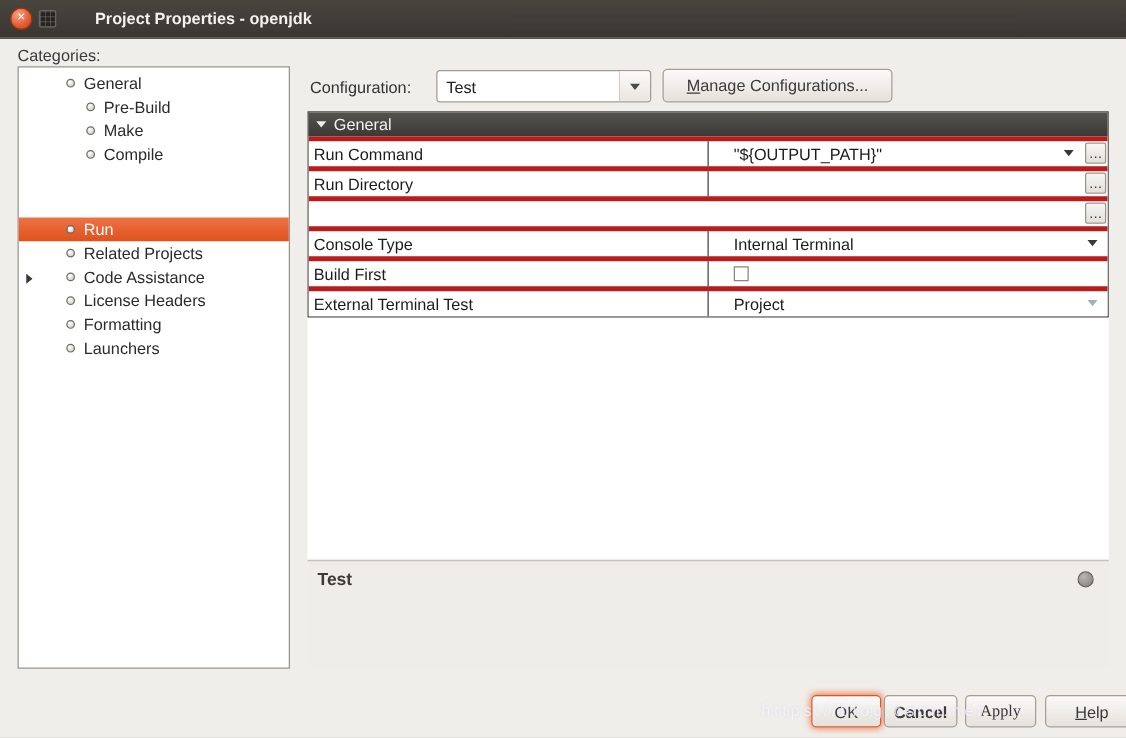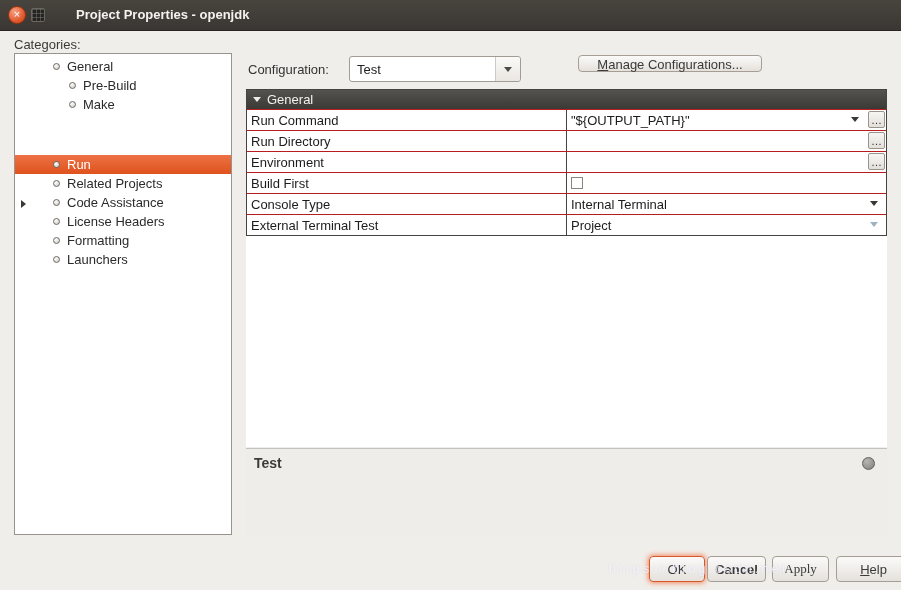--- a/index.html
+++ b/index.html
@@ -41,30 +41,30 @@
   .conf-label{position:absolute;left:248px;top:62px;font-size:13px;color:#333;}
   .combo{position:absolute;left:349px;top:56px;width:172px;height:26px;background:#fff;
          border:1px solid #A39C93;border-radius:3px;box-sizing:border-box;}
   .combo .val{position:absolute;left:7px;top:5px;font-size:13px;color:#222;}
   .combo .arrow-sec{position:absolute;right:0;top:0;bottom:0;width:24px;border-left:1px solid #CFCAC4;
          background:linear-gradient(#FBFAF8,#EAE6E1);border-radius:0 3px 3px 0;
          display:flex;align-items:center;justify-content:center;}
   .combo .arrow-sec .tri-down{border-top-color:#4d4b47;}
   .btn-like{background:linear-gradient(#FBFAF9,#E5E1DC);border:1px solid #A69E94;border-radius:4px;
             font-size:13px;color:#3a3a3a;font-family:inherit;box-sizing:border-box;}
-  .manage-btn{position:absolute;left:530px;top:55px;width:184px;height:17px;margin-left:48px;}
+  .manage-btn{position:absolute;left:530px;top:55px;width:184px;height:27px;}
 
   
   .sheet-bg{position:absolute;left:246px;top:89px;width:641px;height:358px;background:#fff;}
   .ptable{position:absolute;left:246px;top:89px;width:641px;border:1px solid #45433F;
           box-sizing:border-box;background:#fff;}
   .phead{height:19px;background:linear-gradient(#55534E,#3B3935);color:#F2F2F0;display:flex;
          align-items:center;font-size:13px;}
   .phead .tri-down{border-top-color:#EDEDEB;margin:0 6px;}
-  .prow{display:flex;height:20px;border-top:1px solid #b91c1c;font-size:13px;background:#fff;}
+  .prow{display:flex;height:20px;border-top:4px solid #b91c1c;font-size:13px;background:#fff;gap:16px;}
   .pname{width:320px;border-right:1px solid #45433F;box-sizing:border-box;display:flex;
          align-items:center;padding-left:4px;color:#1c1c1c;}
   .pval{flex:1;position:relative;display:flex;align-items:center;}
   .pvtext{margin-left:4px;color:#1c1c1c;white-space:nowrap;}
   .dots{position:absolute;right:1px;top:1px;width:17px;height:17px;padding:0;
         background:linear-gradient(#F7F6F4,#E3DFDA);border:1px solid #9A938A;border-radius:2px;
         font-size:11px;line-height:10px;color:#333;font-family:inherit;}
   .val-arrow{position:absolute;top:7px;}
   .val-arrow.dim{border-top-color:#9FB2C0;}
   .cb{width:12px;height:12px;border:1px solid #8A857E;background:#fff;margin-left:4px;box-sizing:border-box;}
@@ -109,20 +109,24 @@
       <span class="tlabel">General</span>
     </div>
     <div class="trow lvl2">
       <span class="bullet"></span>
       <span class="tlabel">Pre-Build</span>
     </div>
     <div class="trow lvl2">
       <span class="bullet"></span>
       <span class="tlabel">Make</span>
     </div>
+    <div class="trow lvl2">
+      <span class="bullet"></span>
+      <span class="tlabel">Compile</span>
+    </div>
     <div class="trow lvl1 sel">
       <span class="bullet"></span>
       <span class="tlabel">Run</span>
     </div>
     <div class="trow lvl1">
       <span class="bullet"></span>
       <span class="tlabel">Related Projects</span>
     </div>
     <div class="trow lvl1">
       <span class="exp tri-right"></span>
@@ -170,39 +174,38 @@
 
     <div class="prow">
       <div class="pname">Run Directory</div>
       <div class="pval">
         <span class="pvtext"></span>
         <button class="dots">…</button>
       </div>
     </div>
 
     <div class="prow">
-      <div class="pname">Environment</div>
       <div class="pval">
         <span class="pvtext"></span>
         <button class="dots">…</button>
       </div>
     </div>
 
     <div class="prow">
-      <div class="pname">Build First</div>
-      <div class="pval">
-        <span class="cb"></span>
-      </div>
-    </div>
-
-    <div class="prow">
       <div class="pname">Console Type</div>
       <div class="pval">
         <span class="pvtext">Internal Terminal</span>
         <span class="val-arrow tri-down" style="right:8px;"></span>
+      </div>
+    </div>
+
+    <div class="prow">
+      <div class="pname">Build First</div>
+      <div class="pval">
+        <span class="cb"></span>
       </div>
     </div>
 
     <div class="prow">
       <div class="pname">External Terminal Test</div>
       <div class="pval">
         <span class="pvtext">Project</span>
         <span class="val-arrow tri-down dim" style="right:8px;"></span>
       </div>
     </div>

